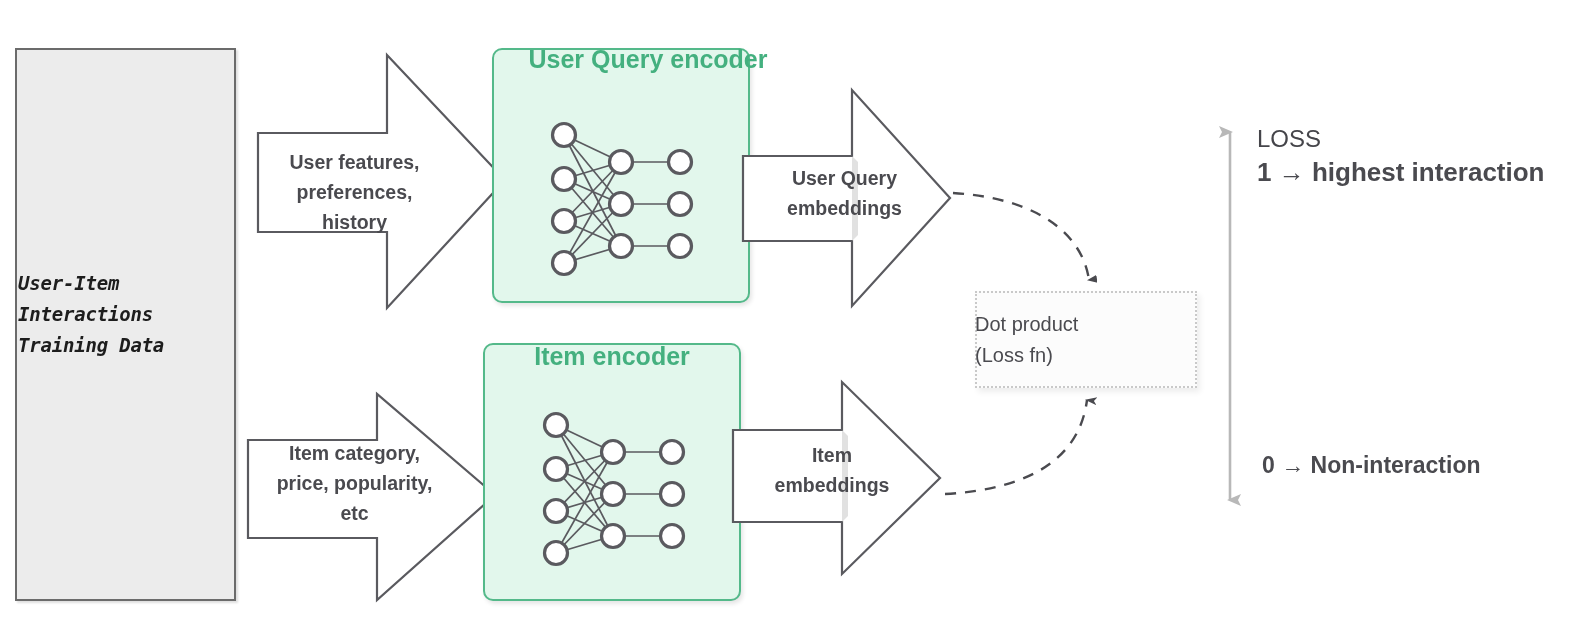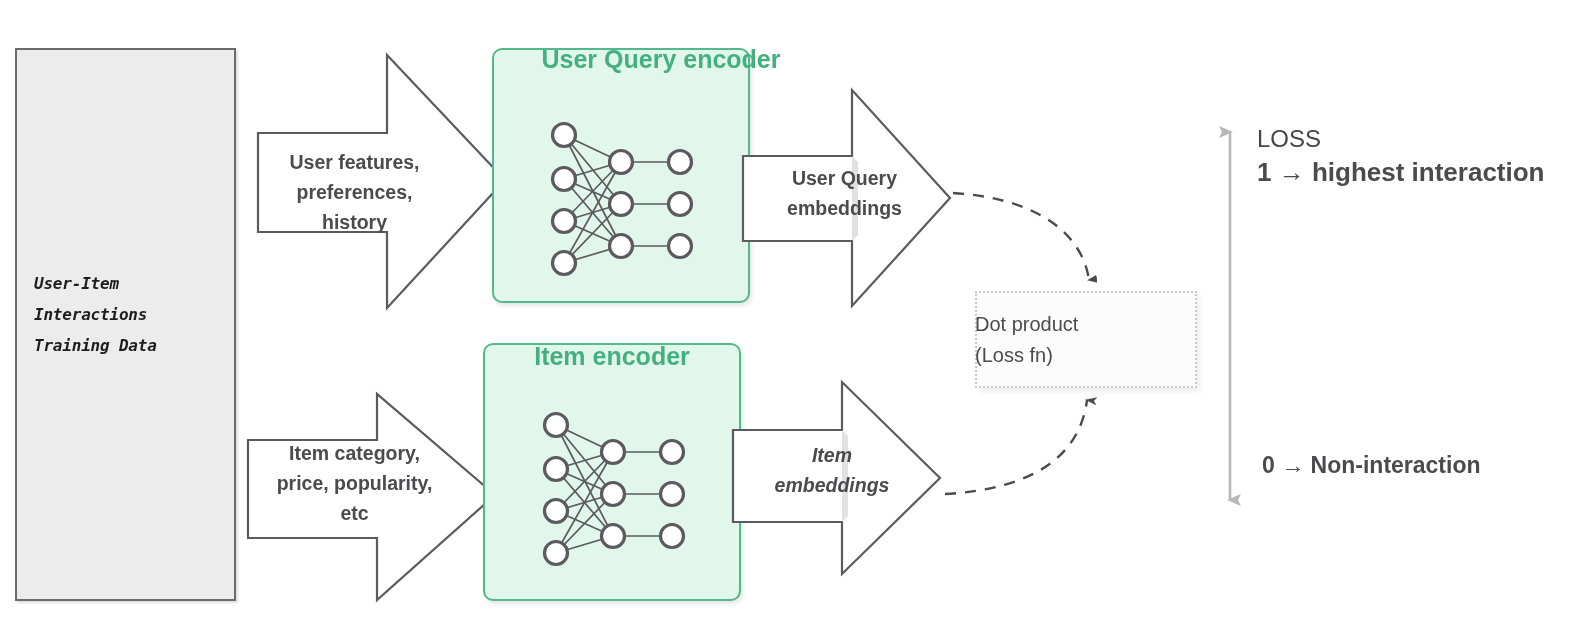--- a/index.html
+++ b/index.html
@@ -20,25 +20,25 @@
   
   #training-data-box{
     left:15px; top:48px; width:221px; height:553px;
     background:#ececec;
     border:2px solid #6b6b6b;
     box-sizing:border-box;
     box-shadow:2px 2px 2px rgba(0,0,0,0.13);
   }
   #training-data-label{
     position:absolute;
-    left:34px; top:268px; width:200px;
+    left:18px; top:268px; width:200px;
     font-family:"DejaVu Sans Mono","Liberation Mono",monospace;
     font-style:italic;
     font-weight:700;
-    font-size:16px;
+    font-size:19px;
     line-height:31px;
     color:#1d1d1d;
     white-space:pre-line;
     letter-spacing:-0.2px;
   }
 
   
   .encoder-box{
     background:#e2f7ec;
     border:2px solid #54b98a;
@@ -82,21 +82,21 @@
   #arrow-user-in{ left:255px; top:50px; }
   #arrow-user-in-label{ left:262px; top:147px; width:185px; }
 
   #arrow-user-out{ left:740px; top:86px; }
   #arrow-user-out-label{ left:752px; top:163px; width:185px; }
 
   #arrow-item-in{ left:245px; top:390px; }
   #arrow-item-in-label{ left:252px; top:438px; width:205px; }
 
   #arrow-item-out{ left:730px; top:378px; }
-  #arrow-item-out-label{ left:742px; top:440px; width:180px;font-style:italic; }
+  #arrow-item-out-label{ left:742px; top:440px; width:180px; }
 
   
   #dot-product-box{
     left:975px; top:291px; width:222px; height:97px;
     background:#fcfcfc;
     border:2px dotted #c9c9c9;
     box-sizing:border-box;
     box-shadow:3px 4px 6px rgba(0,0,0,0.07);
   }
   #dot-product-label{
@@ -139,21 +139,21 @@
   <div class="blockarrow" id="arrow-user-in">
     <svg width="255" height="265" viewBox="0 0 255 265">
       <polygon points="3,83 132,83 132,5 250,130 132,258 132,182 3,182" fill="#ffffff" stroke="#5a5a5f" stroke-width="2.2" stroke-linejoin="miter"></polygon>
     </svg>
   </div>
   <div class="arrow-label" id="arrow-user-in-label">User features,
 preferences,
 history</div>
 
   <div class="abs encoder-box" id="user-encoder-box"></div>
-  <div class="encoder-title" id="user-encoder-title" style="left:511px;width:300px;">User Query
+  <div class="encoder-title" id="user-encoder-title" style="left:498px;width:300px;">User Query
 encoder</div>
 
   <svg class="nn" id="user-nn" width="175" height="160" viewBox="0 0 175 160">
     <g stroke="#5a5a5f" stroke-width="1.7" fill="none">
 
       <line x1="29" y1="17" x2="86" y2="44"></line>
       <line x1="29" y1="17" x2="86" y2="86"></line>
       <line x1="29" y1="17" x2="86" y2="128"></line>
       <line x1="29" y1="61" x2="86" y2="44"></line>
       <line x1="29" y1="61" x2="86" y2="86"></line>

